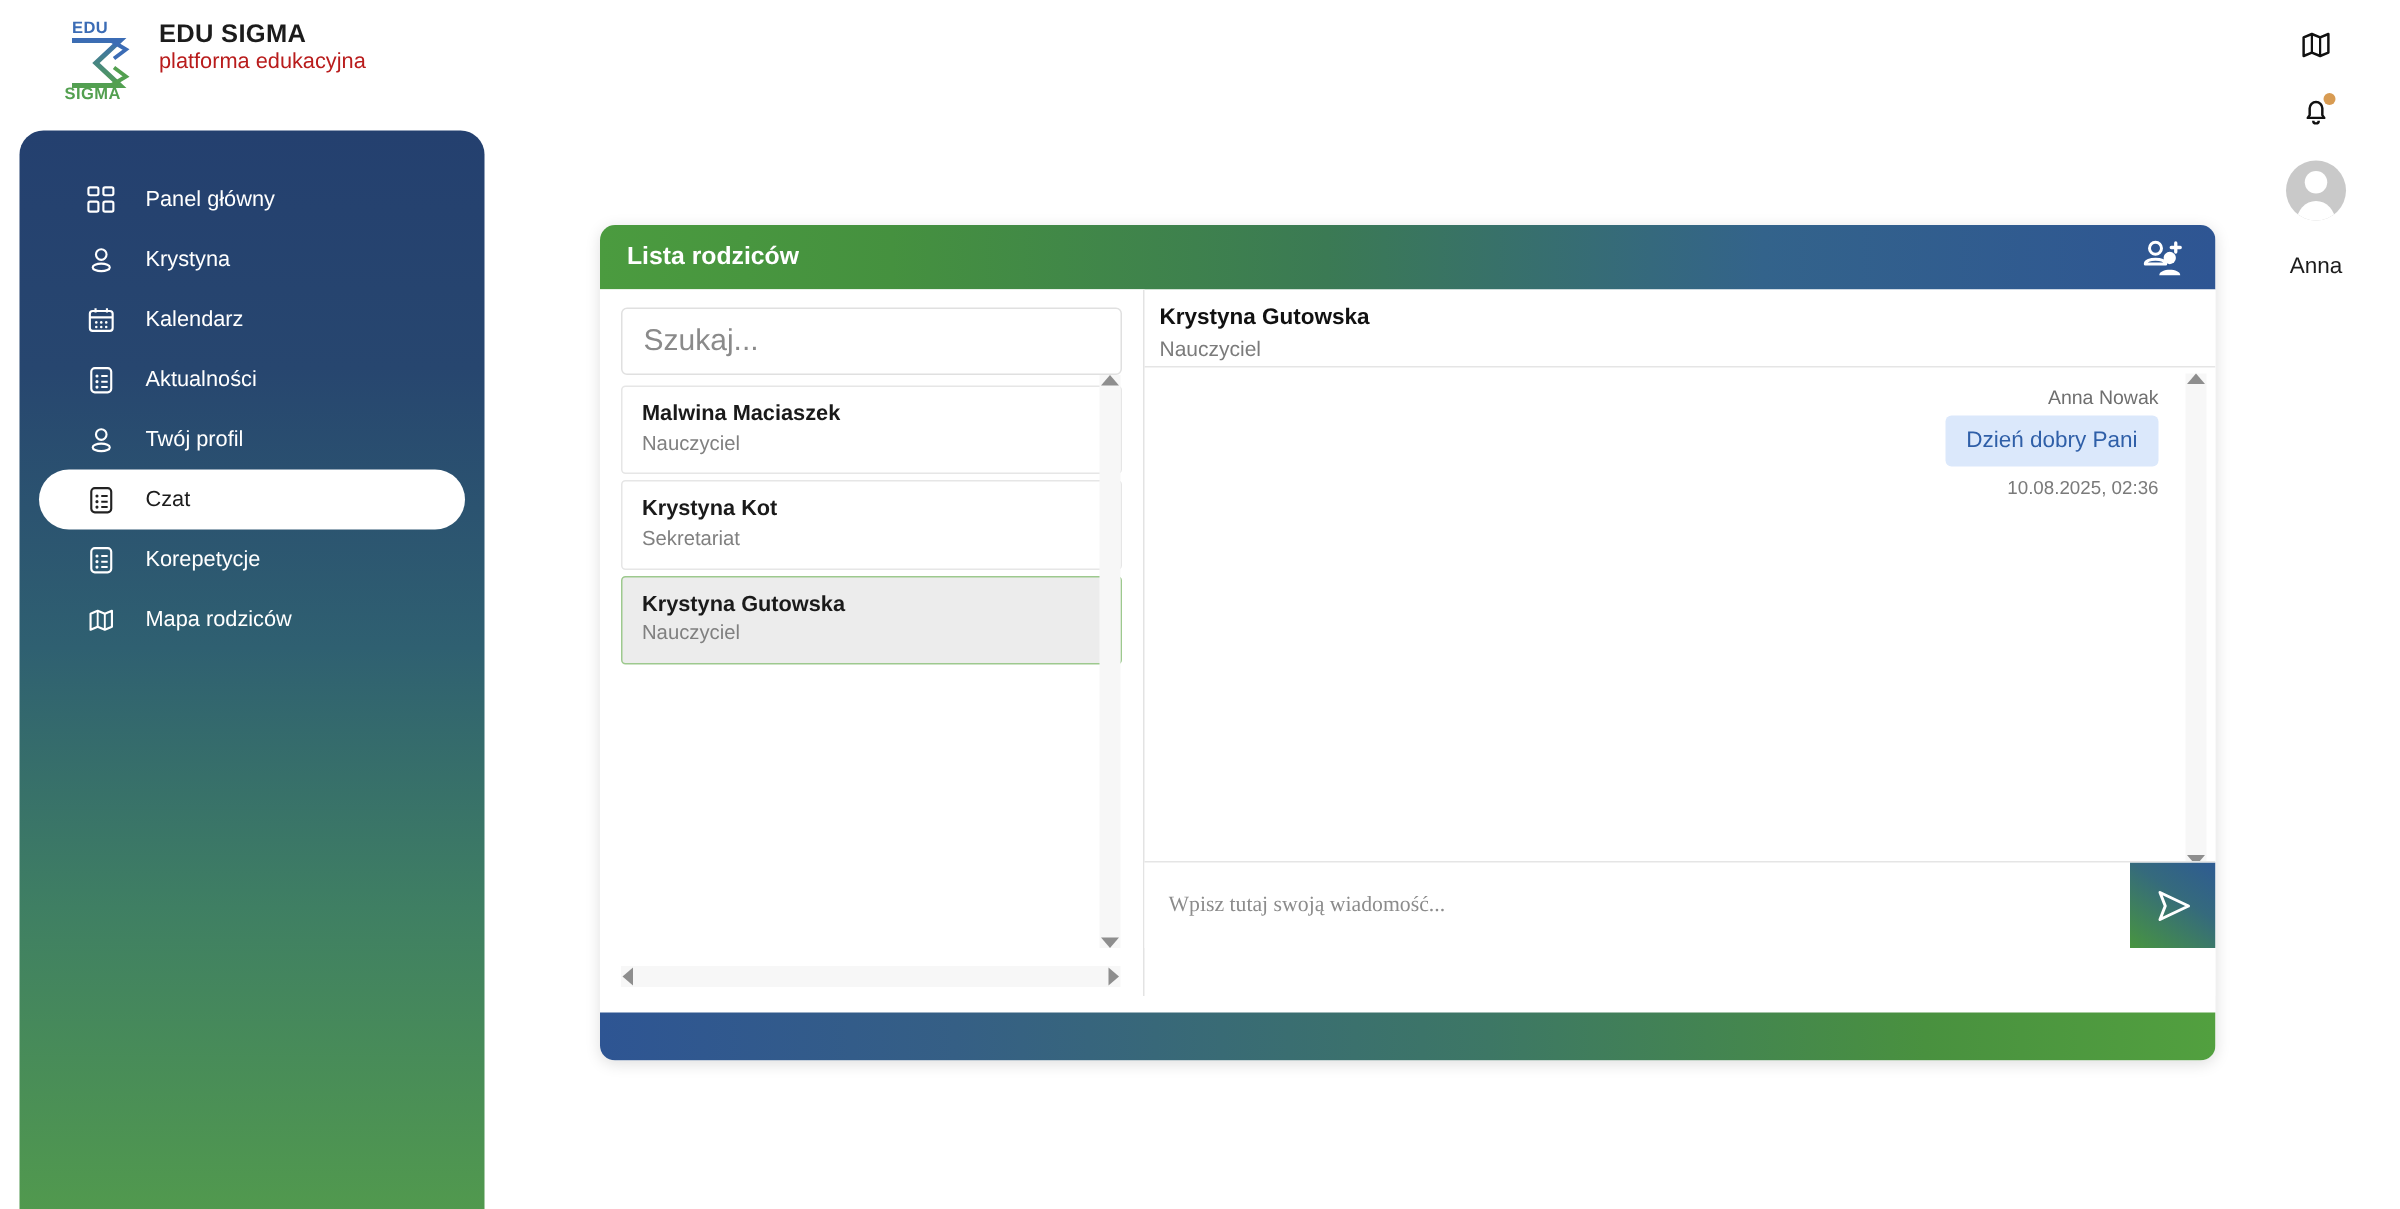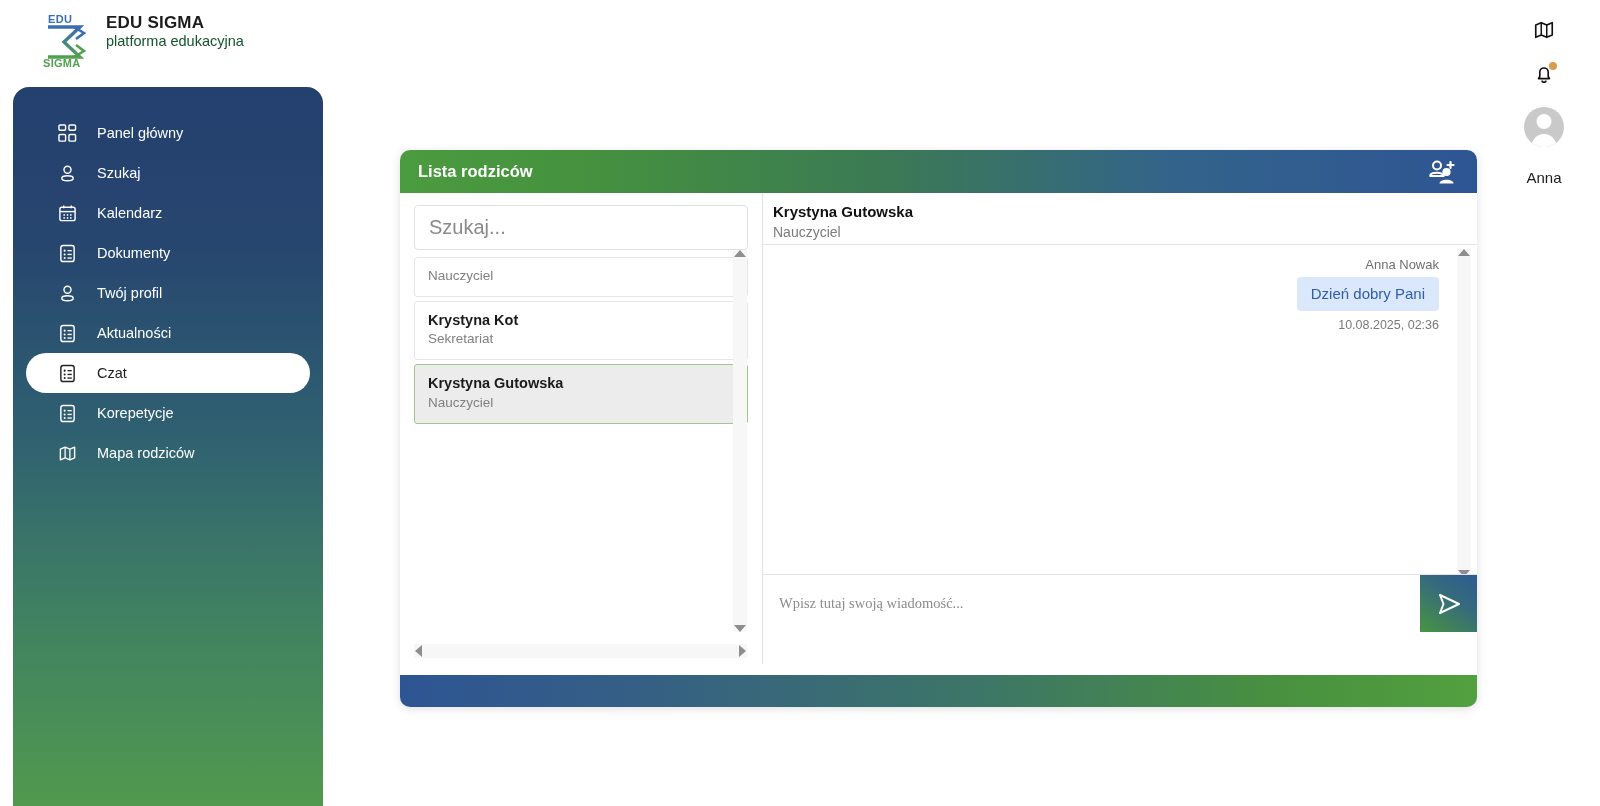--- a/index.html
+++ b/index.html
@@ -21,21 +21,21 @@
     position: absolute; top: 0; left: 6px; font-size: 11px; font-weight: 700;
     color: #3b6cb5; letter-spacing: .3px;
   }
   .logo-sigma-txt {
     position: absolute; bottom: 0; left: 1px; font-size: 11px; font-weight: 700;
     color: #53a050; letter-spacing: .3px;
   }
   .logo-mark { position: absolute; top: 12px; left: 2px; }
   .brand-text { line-height: 1.15; }
   .brand-title { font-size: 17px; font-weight: 700; color: #1c1c1c; letter-spacing: .2px; }
-  .brand-sub { font-size: 14.5px; color: #14532d; }
+  .brand-sub { font-size: 14.5px; color: #b91c1c; }
 
   .topbar-right {
     position: absolute; right: 36px; top: 19px;
     display: flex; align-items: center; gap: 22px; flex-direction: column;
   }
   .ticon { width: 22px; height: 22px; display: block; position: relative; cursor: pointer; }
   .bell-dot {
     position: absolute; top: -1px; right: -2px; width: 8px; height: 8px;
     border-radius: 50%; background: #d89b52;
   }
@@ -231,70 +231,58 @@
       <rect x="11.5" y="11" width="7" height="7" rx="1.2" fill="none" stroke="#fff" stroke-width="1.5"></rect>
     </svg>
     <span class="nav-label">Panel główny</span>
   </div>
 
   <div class="nav-item">
     <svg class="nav-icon" viewBox="0 0 20 20">
       <circle cx="10" cy="6" r="3.7" fill="none" stroke="#fff" stroke-width="1.5"></circle>
       <ellipse cx="10" cy="15" rx="6" ry="2.6" fill="none" stroke="#fff" stroke-width="1.5"></ellipse>
     </svg>
-    <span class="nav-label">Szukaj</span>
+    <span class="nav-label">Krystyna</span>
   </div>
 
   <div class="nav-item">
     <svg class="nav-icon" viewBox="0 0 20 20">
       <rect x="2" y="3.5" width="16" height="14" rx="2" fill="none" stroke="#fff" stroke-width="1.5"></rect>
       <path d="M2 8 H18" stroke="#fff" stroke-width="1.5"></path>
       <path d="M6 1.5 V4.5 M14 1.5 V4.5" stroke="#fff" stroke-width="1.5"></path>
       <circle cx="6.5" cy="11.5" r=".9" fill="#fff"></circle>
         <circle cx="10" cy="11.5" r=".9" fill="#fff"></circle>
         <circle cx="13.5" cy="11.5" r=".9" fill="#fff"></circle>
       <circle cx="6.5" cy="14.7" r=".9" fill="#fff"></circle>
         <circle cx="10" cy="14.7" r=".9" fill="#fff"></circle>
         <circle cx="13.5" cy="14.7" r=".9" fill="#fff"></circle>
     </svg>
     <span class="nav-label">Kalendarz</span>
   </div>
 
+
   <div class="nav-item">
     <svg class="nav-icon" viewBox="0 0 20 20">
       <rect x="3" y="1.5" width="14" height="17" rx="2.5" fill="none" stroke="#fff" stroke-width="1.5"></rect>
       <circle cx="7" cy="7" r="1.1" fill="#fff"></circle>
         <path d="M10 7 H14.5" stroke="#fff" stroke-width="1.4"></path>
       <circle cx="7" cy="11" r="1.1" fill="#fff"></circle>
         <path d="M10 11 H14.5" stroke="#fff" stroke-width="1.4"></path>
       <circle cx="7" cy="14.8" r="1.1" fill="#fff"></circle>
         <path d="M10 14.8 H14.5" stroke="#fff" stroke-width="1.4"></path>
     </svg>
-    <span class="nav-label">Dokumenty</span>
+    <span class="nav-label">Aktualności</span>
   </div>
 
   <div class="nav-item">
     <svg class="nav-icon" viewBox="0 0 20 20">
       <circle cx="10" cy="6" r="3.7" fill="none" stroke="#fff" stroke-width="1.5"></circle>
       <ellipse cx="10" cy="15" rx="6" ry="2.6" fill="none" stroke="#fff" stroke-width="1.5"></ellipse>
     </svg>
     <span class="nav-label">Twój profil</span>
-  </div>
-
-  <div class="nav-item">
-    <svg class="nav-icon" viewBox="0 0 20 20">
-      <rect x="3" y="1.5" width="14" height="17" rx="2.5" fill="none" stroke="#fff" stroke-width="1.5"></rect>
-      <circle cx="7" cy="7" r="1.1" fill="#fff"></circle>
-        <path d="M10 7 H14.5" stroke="#fff" stroke-width="1.4"></path>
-      <circle cx="7" cy="11" r="1.1" fill="#fff"></circle>
-        <path d="M10 11 H14.5" stroke="#fff" stroke-width="1.4"></path>
-      <circle cx="7" cy="14.8" r="1.1" fill="#fff"></circle>
-        <path d="M10 14.8 H14.5" stroke="#fff" stroke-width="1.4"></path>
-    </svg>
-    <span class="nav-label">Aktualności</span>
   </div>
 
   <div class="nav-item active">
     <svg class="nav-icon" viewBox="0 0 20 20">
       <rect x="3" y="1.5" width="14" height="17" rx="2.5" fill="none" stroke="#222" stroke-width="1.5"></rect>
       <circle cx="7" cy="7" r="1.1" fill="#222"></circle>
         <path d="M10 7 H14.5" stroke="#222" stroke-width="1.4"></path>
       <circle cx="7" cy="11" r="1.1" fill="#222"></circle>
         <path d="M10 11 H14.5" stroke="#222" stroke-width="1.4"></path>
       <circle cx="7" cy="14.8" r="1.1" fill="#222"></circle>
@@ -340,20 +328,21 @@
 
   <div class="card-body">
 
     <div class="contacts-col">
       <div class="search-box">
         <input type="text" placeholder="Szukaj..." style="">
       </div>
 
       <div class="contact-list">
         <div class="contact-row">
+          <div class="contact-name">Malwina Maciaszek</div>
           <div class="contact-role">Nauczyciel</div>
         </div>
         <div class="contact-row">
           <div class="contact-name">Krystyna Kot</div>
           <div class="contact-role">Sekretariat</div>
         </div>
         <div class="contact-row selected">
           <div class="contact-name">Krystyna Gutowska</div>
           <div class="contact-role">Nauczyciel</div>
         </div>

